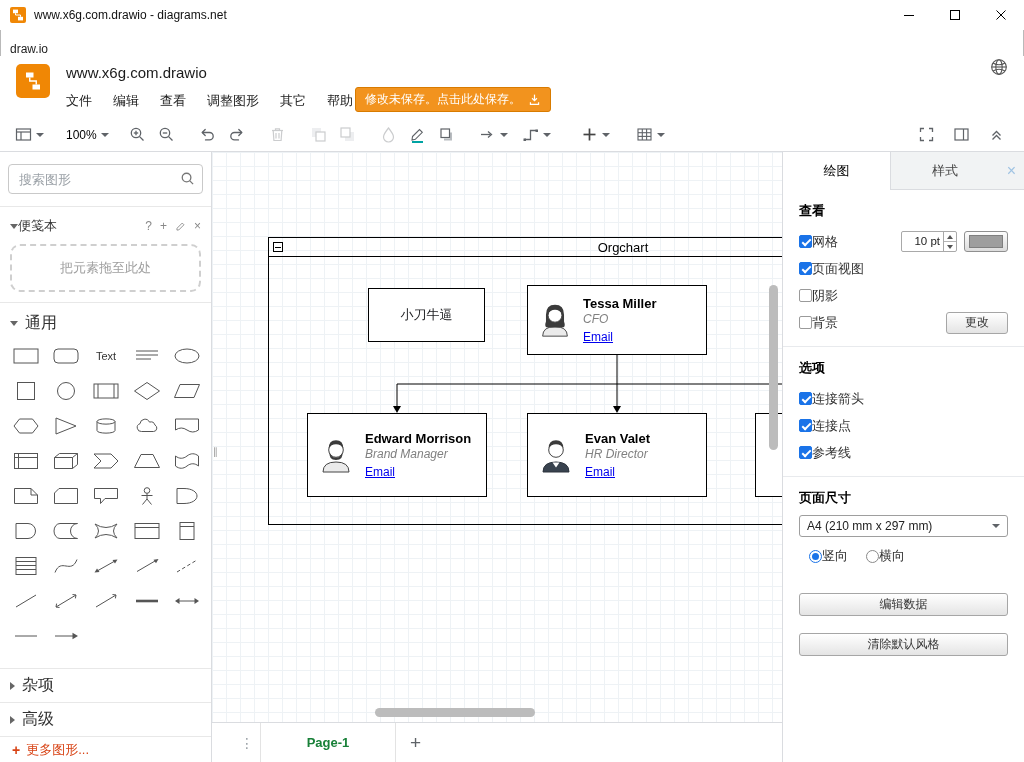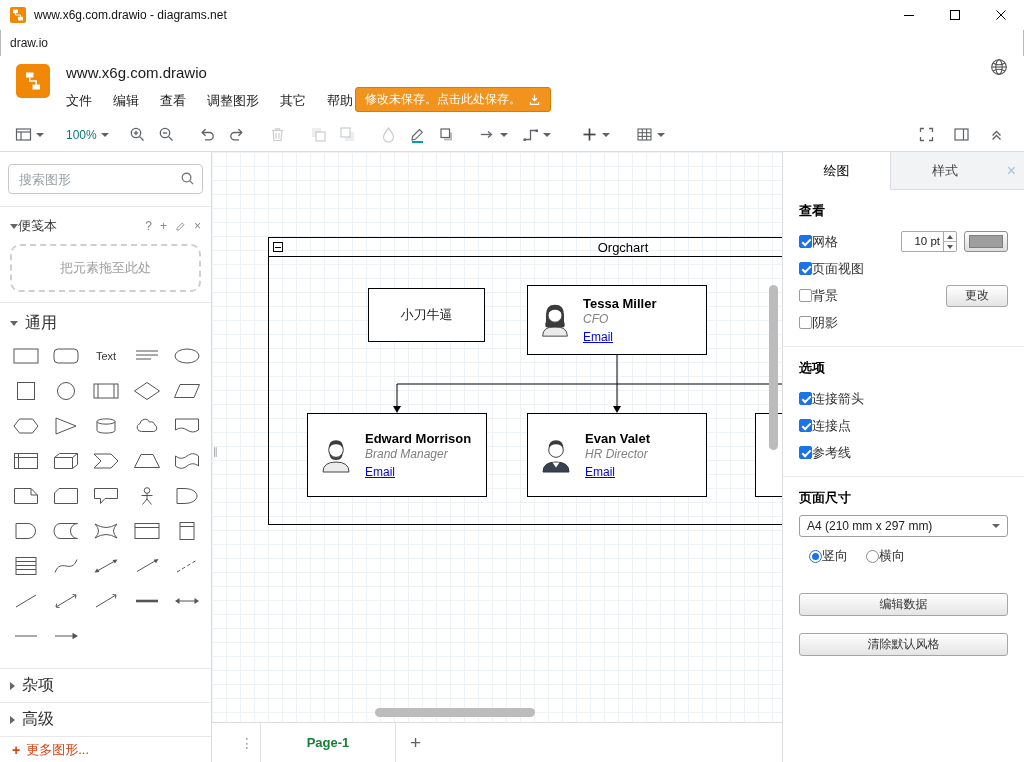--- a/index.html
+++ b/index.html
@@ -5,37 +5,37 @@
 *{margin:0;padding:0;box-sizing:border-box}
 html,body{width:1024px;height:762px}
 body{font-family:"Liberation Sans","DejaVu Sans",sans-serif;color:#202124;background:#fff;overflow:hidden}
 #app{position:relative;width:1024px;height:762px;background:#fff;outline:1px solid #b9b9b9;outline-offset:-1px}
 
 
 .titlebar{position:absolute;top:0;left:0;right:0;height:30px;display:flex;align-items:center;padding-left:10px;background:#fff}
 .title-text{font-size:12px;margin-left:8px;color:#111}
 .win-controls{margin-left:auto;display:flex;height:100%}
 .win-btn{width:46px;display:flex;align-items:center;justify-content:center;cursor:default}
-.appname-row{position:absolute;top:30px;left:0;right:0;height:26px;display:flex;align-items:center;padding-left:10px;font-size:12px;color:#222}
+.appname-row{position:absolute;top:30px;left:0;right:0;height:26px;display:flex;align-items:flex-end;padding-left:10px;font-size:12px;color:#222}
 
 
 .header{position:absolute;top:56px;left:0;right:0;height:62px;background:#fff}
 .logo{position:absolute;left:16px;top:8px;width:34px;height:34px;background:var(--accent,#F08705);border-radius:5px;display:flex;align-items:center;justify-content:center}
 .doc-title{position:absolute;left:66px;top:8px;font-size:15px;color:#1b1b1b}
 .menubar{position:absolute;left:64px;top:34px;display:flex;gap:17px;font-size:13px;color:#222}
 .menu-item{cursor:default;padding:2px}
 .save-banner{position:absolute;left:355px;top:31px;height:25px;background:var(--save-banner-bg,#F2931E);border:1px solid #D87B00;border-radius:3px;color:#fff;font-size:12px;display:flex;align-items:center;gap:7px;padding:0 9px;cursor:pointer}
 .globe{position:absolute;right:16px;top:2px}
 
 
 .toolbar{position:absolute;top:118px;left:0;right:0;height:34px;border-bottom:1px solid #dadce0;display:flex;align-items:center;padding:0 12px;background:#fff}
 .tbtn{display:flex;align-items:center;justify-content:center;padding:3px;border-radius:2px;cursor:pointer}
 .tbtn.disabled{opacity:.32;cursor:default}
 .caret{width:0;height:0;border-left:4px solid transparent;border-right:4px solid transparent;border-top:4px solid #5f6368;margin-left:4px}
-.zoom-label{font-size:12px;color:#0f766e}
+.zoom-label{font-size:12px;color:#000000}
 .tb-right{margin-left:auto;display:flex;gap:12px;padding-right:4px}
 
 
 .main{position:absolute;top:152px;left:0;right:0;bottom:0;display:flex}
 
 
 .sidebar{width:212px;border-right:1px solid #dadce0;position:relative;background:#fff;flex:0 0 212px}
 .search-box{position:absolute;top:12px;left:8px;right:8px;height:30px}
 .search-input{width:100%;height:100%;border:1px solid #c9c9c9;border-radius:4px;padding:0 28px 0 10px;font-size:13px;font-family:inherit;color:#333;outline:none}
 .search-input::placeholder{color:#9aa0a6}
@@ -723,26 +723,26 @@
             <span class="swatch">
                 <span class="swatch-inner"></span>
               </span>
           </div>
           <div class="fp-row">
             <span class="checkbox checked"></span>
             <span class="fp-label">页面视图</span>
           </div>
           <div class="fp-row">
             <span class="checkbox"></span>
+            <span class="fp-label">阴影</span>
+          </div>
+          <div class="fp-row">
+            <span class="checkbox"></span>
             <span class="fp-label">背景</span>
             <button class="btn change-btn">更改</button>
-          </div>
-          <div class="fp-row">
-            <span class="checkbox"></span>
-            <span class="fp-label">阴影</span>
           </div>
         </div>
 
         <div class="fp-section">
           <div class="fp-heading">选项</div>
           <div class="fp-row">
             <span class="checkbox checked"></span>
             <span class="fp-label">连接箭头</span>
           </div>
           <div class="fp-row">

